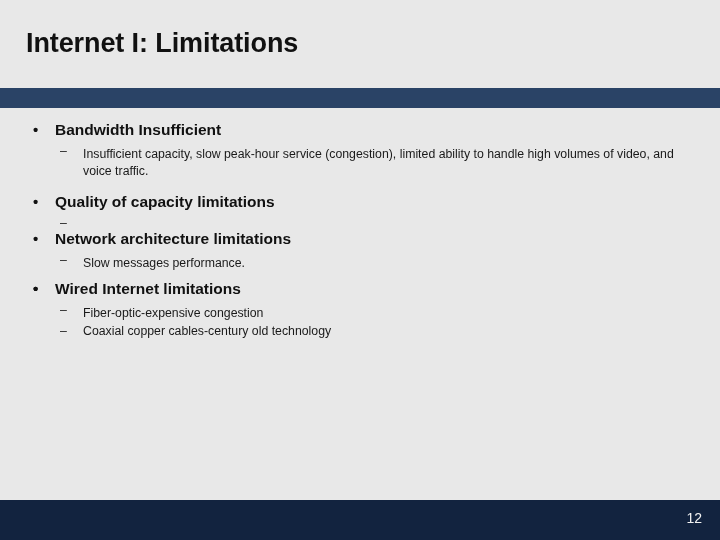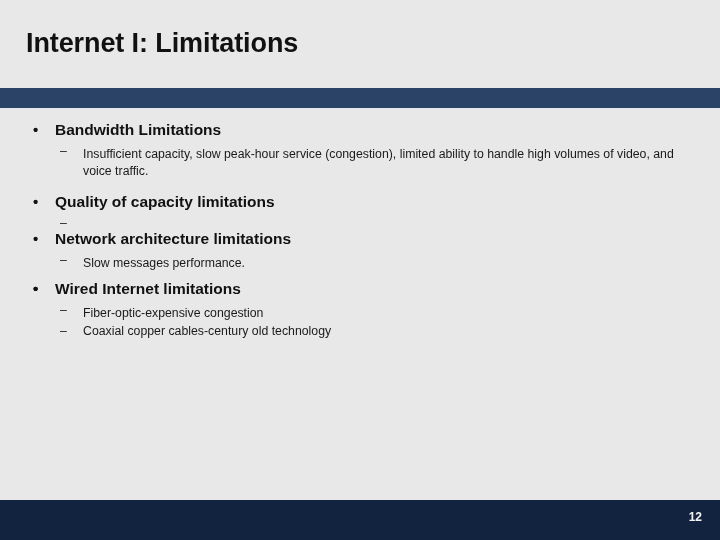--- a/index.html
+++ b/index.html
@@ -120,43 +120,43 @@
     left: 0;
     bottom: 0;
     width: 720px;
     height: 40px;
     background: #12233f;
   }
   .slide-number {
     position: absolute;
     right: 18px;
     top: 11px;
-    font-size: 12px;
-    font-weight: bold;
+    font-size: 14px;
+    font-weight: normal;
     color: #f2f2f2;
     line-height: 1;
   }
 </style>
 </head>
 <body>
 
 <div class="slide">
 
   <div class="title-area">
     <h1 class="slide-title">Internet I: Limitations</h1>
   </div>
 
   <div class="header-bar"></div>
 
   <div class="content">
 
     <div class="group gap-after">
       <p class="lvl1">
         <span class="marker">•</span>
-        <span>Bandwidth Limitations</span>
+        <span>Bandwidth Insufficient</span>
       </p>
       <p class="lvl2 sub-pad">
         <span class="marker">–</span>
         <span>Insufficient capacity, slow peak-hour service (congestion), limited ability to handle high volumes of video, and voice traffic.</span>
       </p>
     </div>
 
     <div class="group gap-after">
       <p class="lvl1">
         <span class="marker">•</span>

